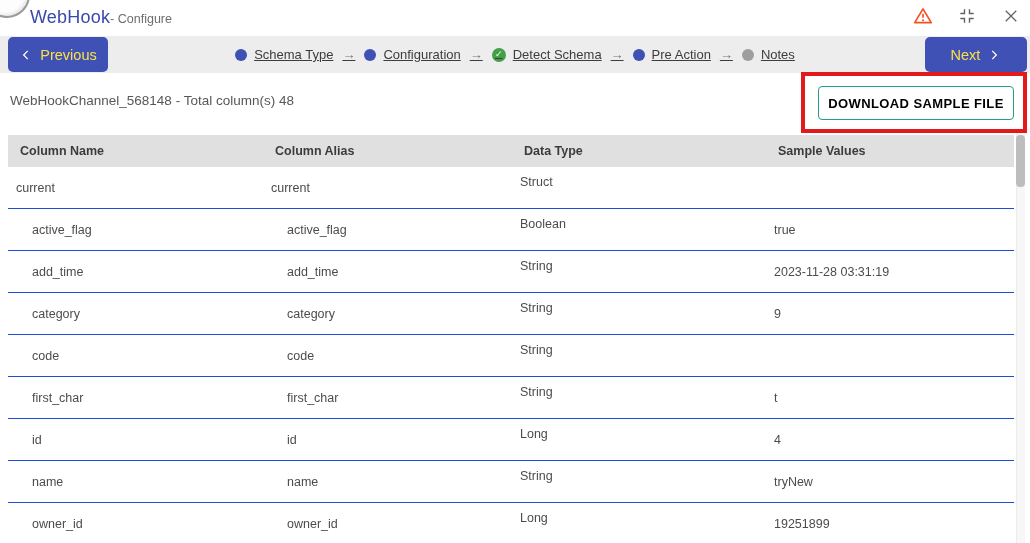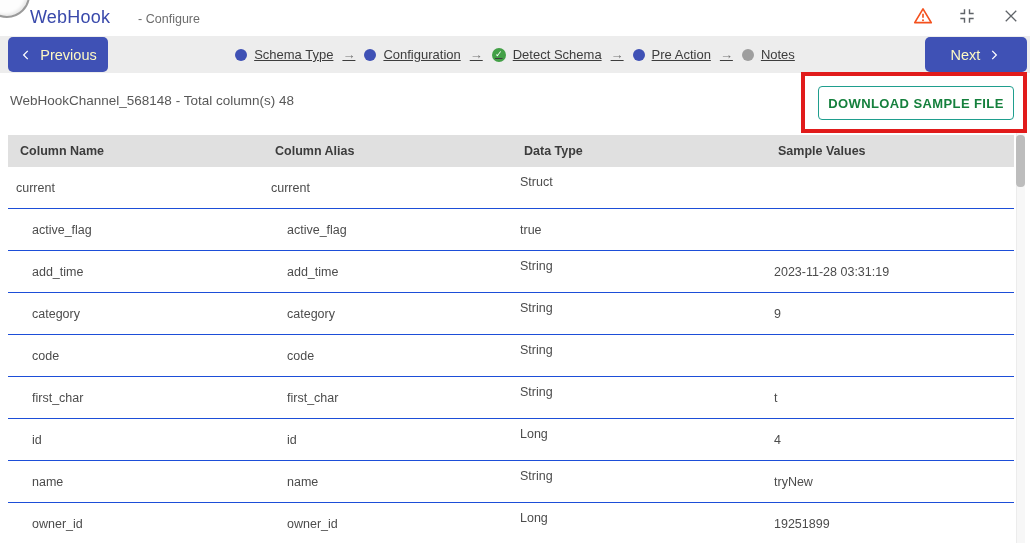--- a/index.html
+++ b/index.html
@@ -17,38 +17,38 @@
     position: absolute; top: 0; left: 0; right: 0; height: 36px;
     background: #ffffff;
   }
   .logo-arc {
     position: absolute; left: -16px; top: -28px; width: 46px; height: 46px;
     border: 2px solid #9a9a9a; border-radius: 50%; background: #fdfdfd;
     box-shadow: inset -2px -2px 3px rgba(0,0,0,0.08);
   }
   .page-title {
     position: absolute; left: 30px; top: 4px; height: 26px;
-    display: flex; align-items: baseline; gap: 6px; padding-top: 3px;
+    display: flex; align-items: baseline; padding-top: 3px;
   }
   .title-main { font-size: 18px; font-weight: 500; color: #3949ab; letter-spacing: 0.2px; }
-  .title-sub { font-size: 12.5px; color: #6d6d6d; margin-left: 22px; }
+  .title-sub { font-size: 12.5px; color: #6d6d6d; }
   .titlebar-actions {
     position: absolute; right: 8px; top: 4px; height: 24px;
     display: flex; align-items: center; gap: 22px;
   }
   .tb-icon { width: 22px; height: 22px; display: inline-flex; align-items: center; justify-content: center; cursor: pointer; }
 
   
   .stepbar {
     position: absolute; top: 36px; left: 0; right: 0; height: 37px;
     background: #ededed;
   }
   .nav-btn {
     position: absolute; top: 1px; height: 35px;
-    background: #3f51b5; color: #fef9c3; border: none; border-radius: 5px;
+    background: #3f51b5; color: #fde047; border: none; border-radius: 5px;
     font-family: inherit; font-size: 14.5px; font-weight: 500;
     display: flex; align-items: center; justify-content: center; gap: 7px;
     cursor: pointer;
   }
   .prev-btn { left: 8px; width: 100px; }
   .next-btn { right: 3px; width: 102px; }
   .chev { display: inline-flex; align-items: center; }
   .stepper {
     position: absolute; left: 0; right: 0; top: 0; height: 37px;
     display: flex; align-items: center; justify-content: center; gap: 8px;
@@ -68,21 +68,21 @@
   .step-arrow { color: #757575; font-size: 13px; padding: 0 1px; }
 
   
   .content-head { position: absolute; top: 73px; left: 0; right: 8px; height: 80px; background: #ffffff; }
   .summary {
     position: absolute; left: 10px; top: 20px; font-size: 13.5px; color: #585858;
   }
   .download-btn {
     position: absolute; left: 818px; top: 13px; width: 196px; height: 34px;
     background: #ffffff; border: 1px solid #1f9e8e; border-radius: 4px;
-    color: #15803d; font-family: inherit; font-size: 13px; font-weight: bold;
+    color: #000000; font-family: inherit; font-size: 13px; font-weight: bold;
     letter-spacing: 0.4px; cursor: pointer;
   }
   .annotation-box {
     position: absolute; left: 801px; top: -1px; width: 226px; height: 61px;
     border: 4px solid #e11b1b; pointer-events: none; z-index: 5;
   }
 
   
   .schema-table {
     position: absolute; left: 8px; top: 135px; width: 1006px; bottom: 0;
@@ -206,20 +206,21 @@
     <div>
         <div class="trow">
           <div class="cell name">current</div>
           <div class="cell alias">current</div>
           <div class="cell type">Struct</div>
           <div class="cell sample"></div>
         </div>
         <div class="trow child">
           <div class="cell name">active_flag</div>
           <div class="cell alias">active_flag</div>
+          <div class="cell type">Boolean</div>
           <div class="cell sample">true</div>
         </div>
         <div class="trow child">
           <div class="cell name">add_time</div>
           <div class="cell alias">add_time</div>
           <div class="cell type">String</div>
           <div class="cell sample">2023-11-28 03:31:19</div>
         </div>
         <div class="trow child">
           <div class="cell name">category</div>

